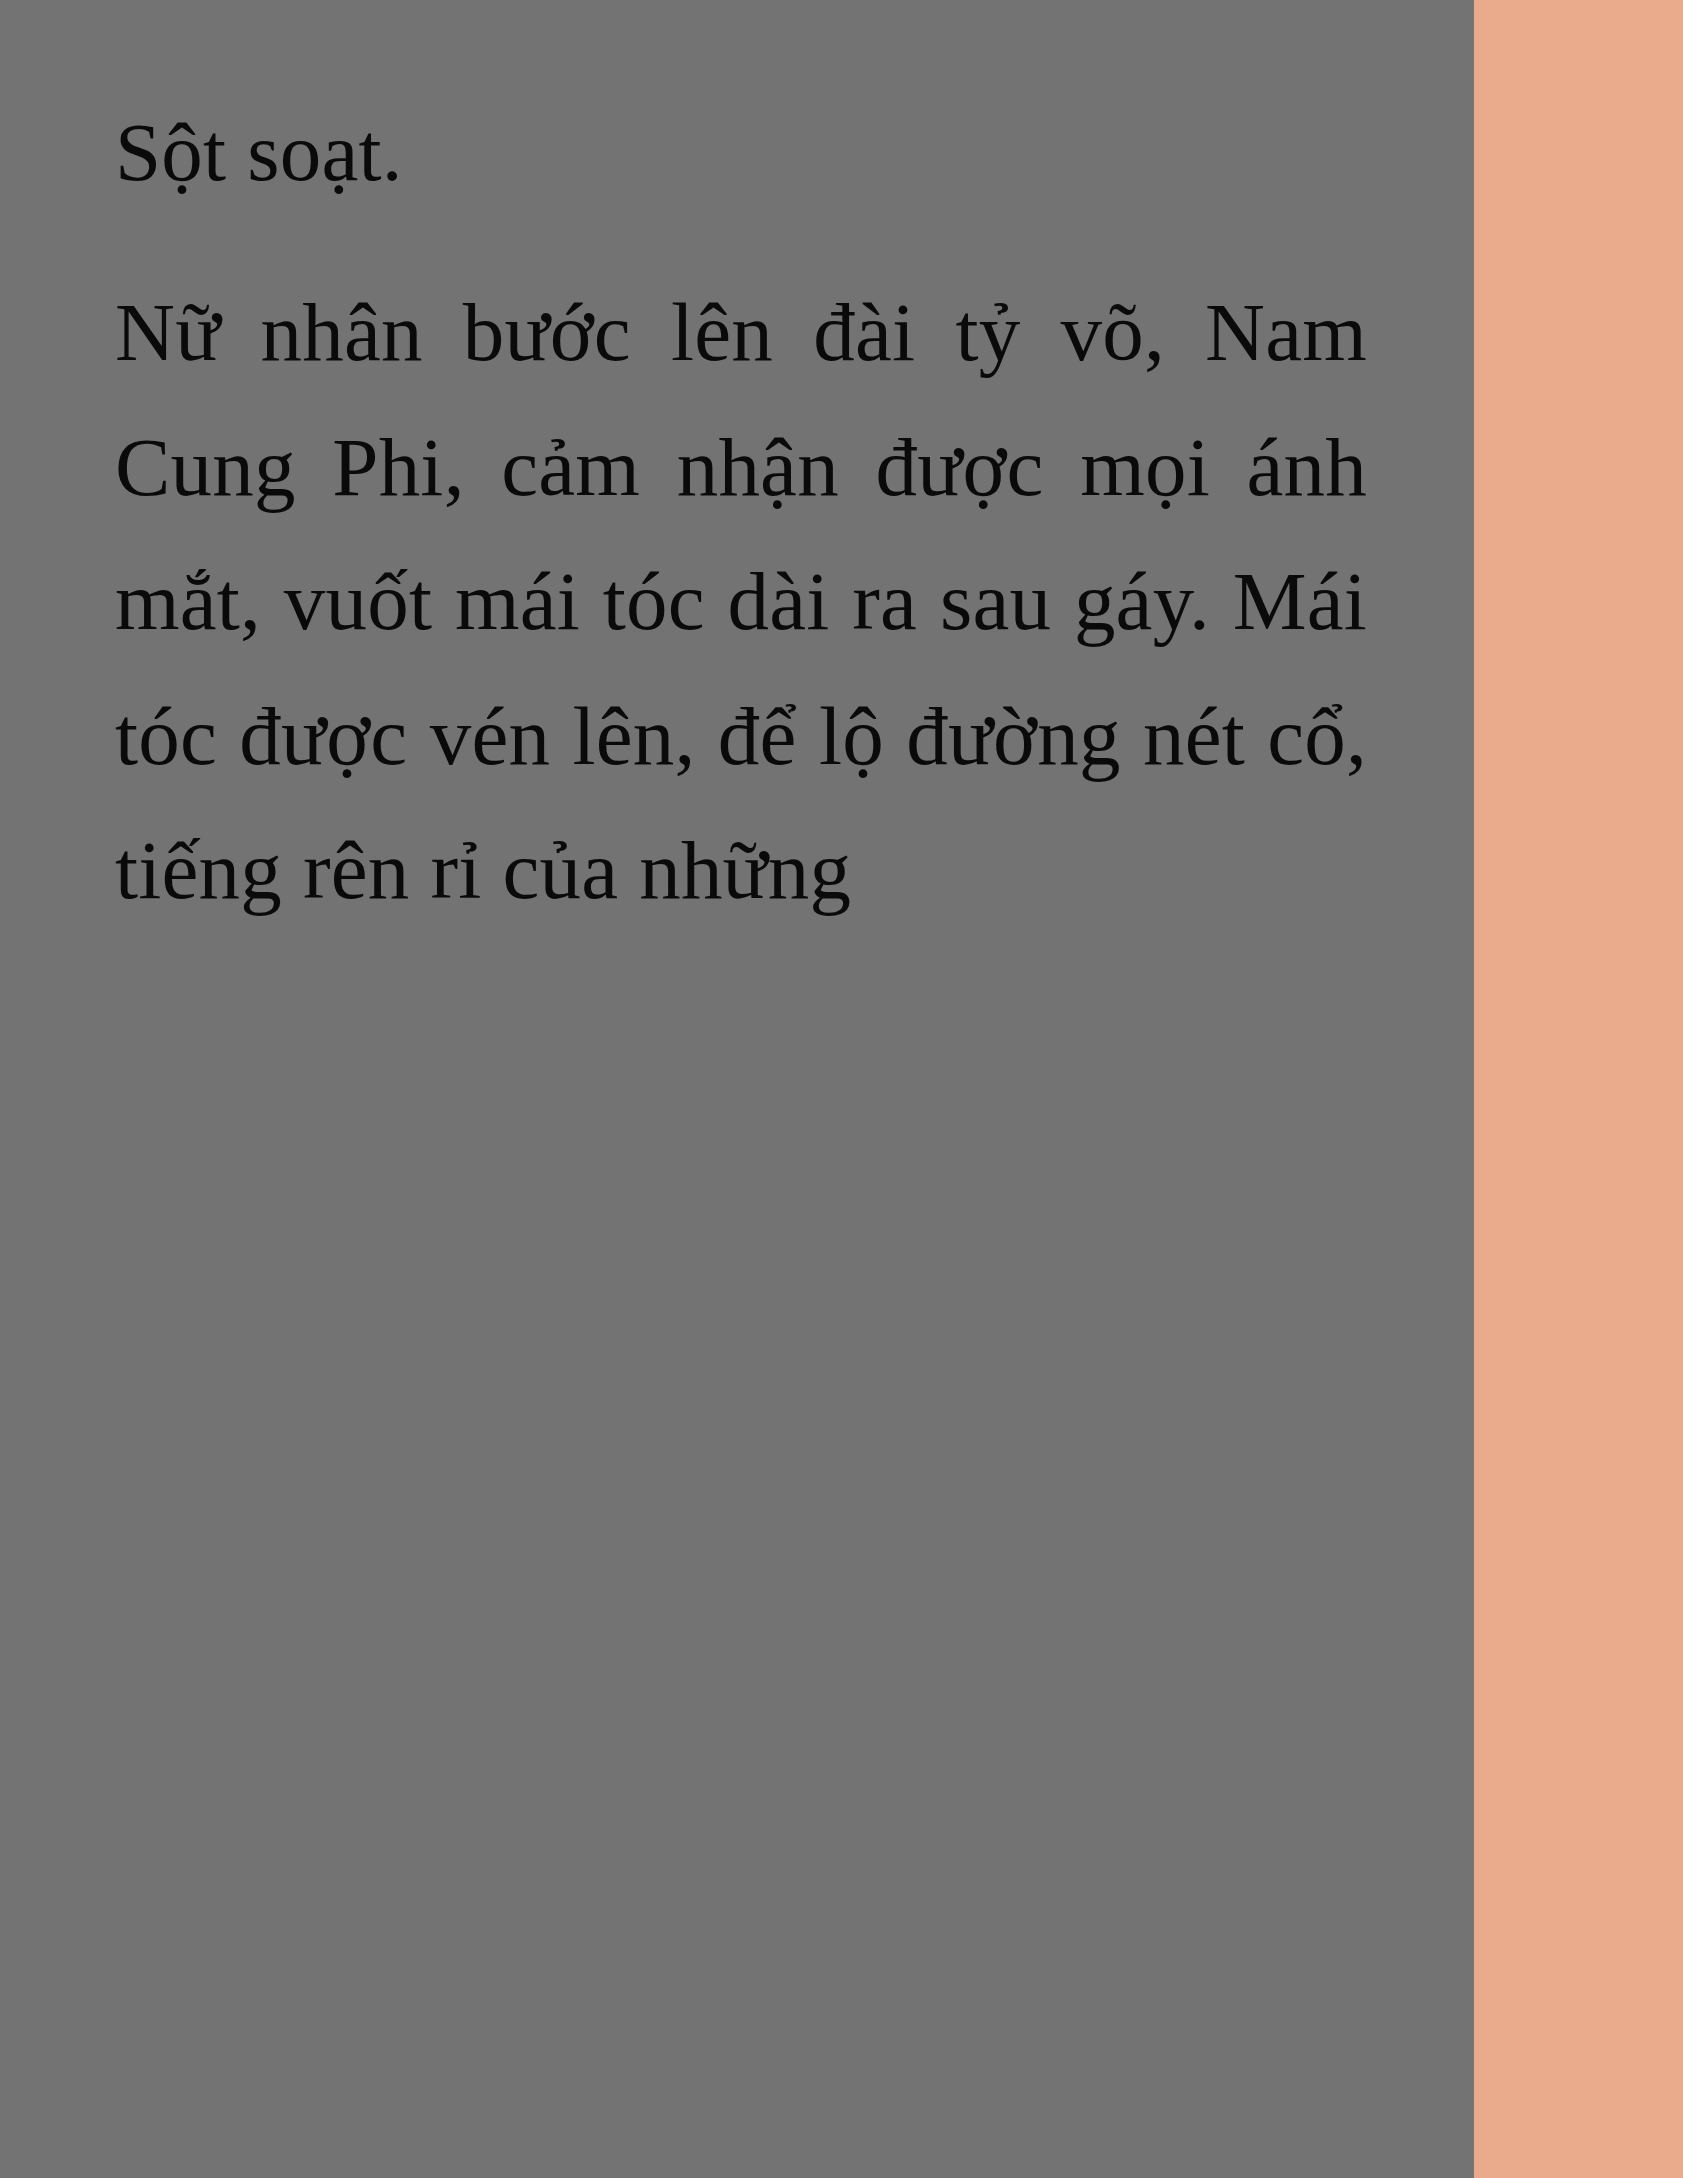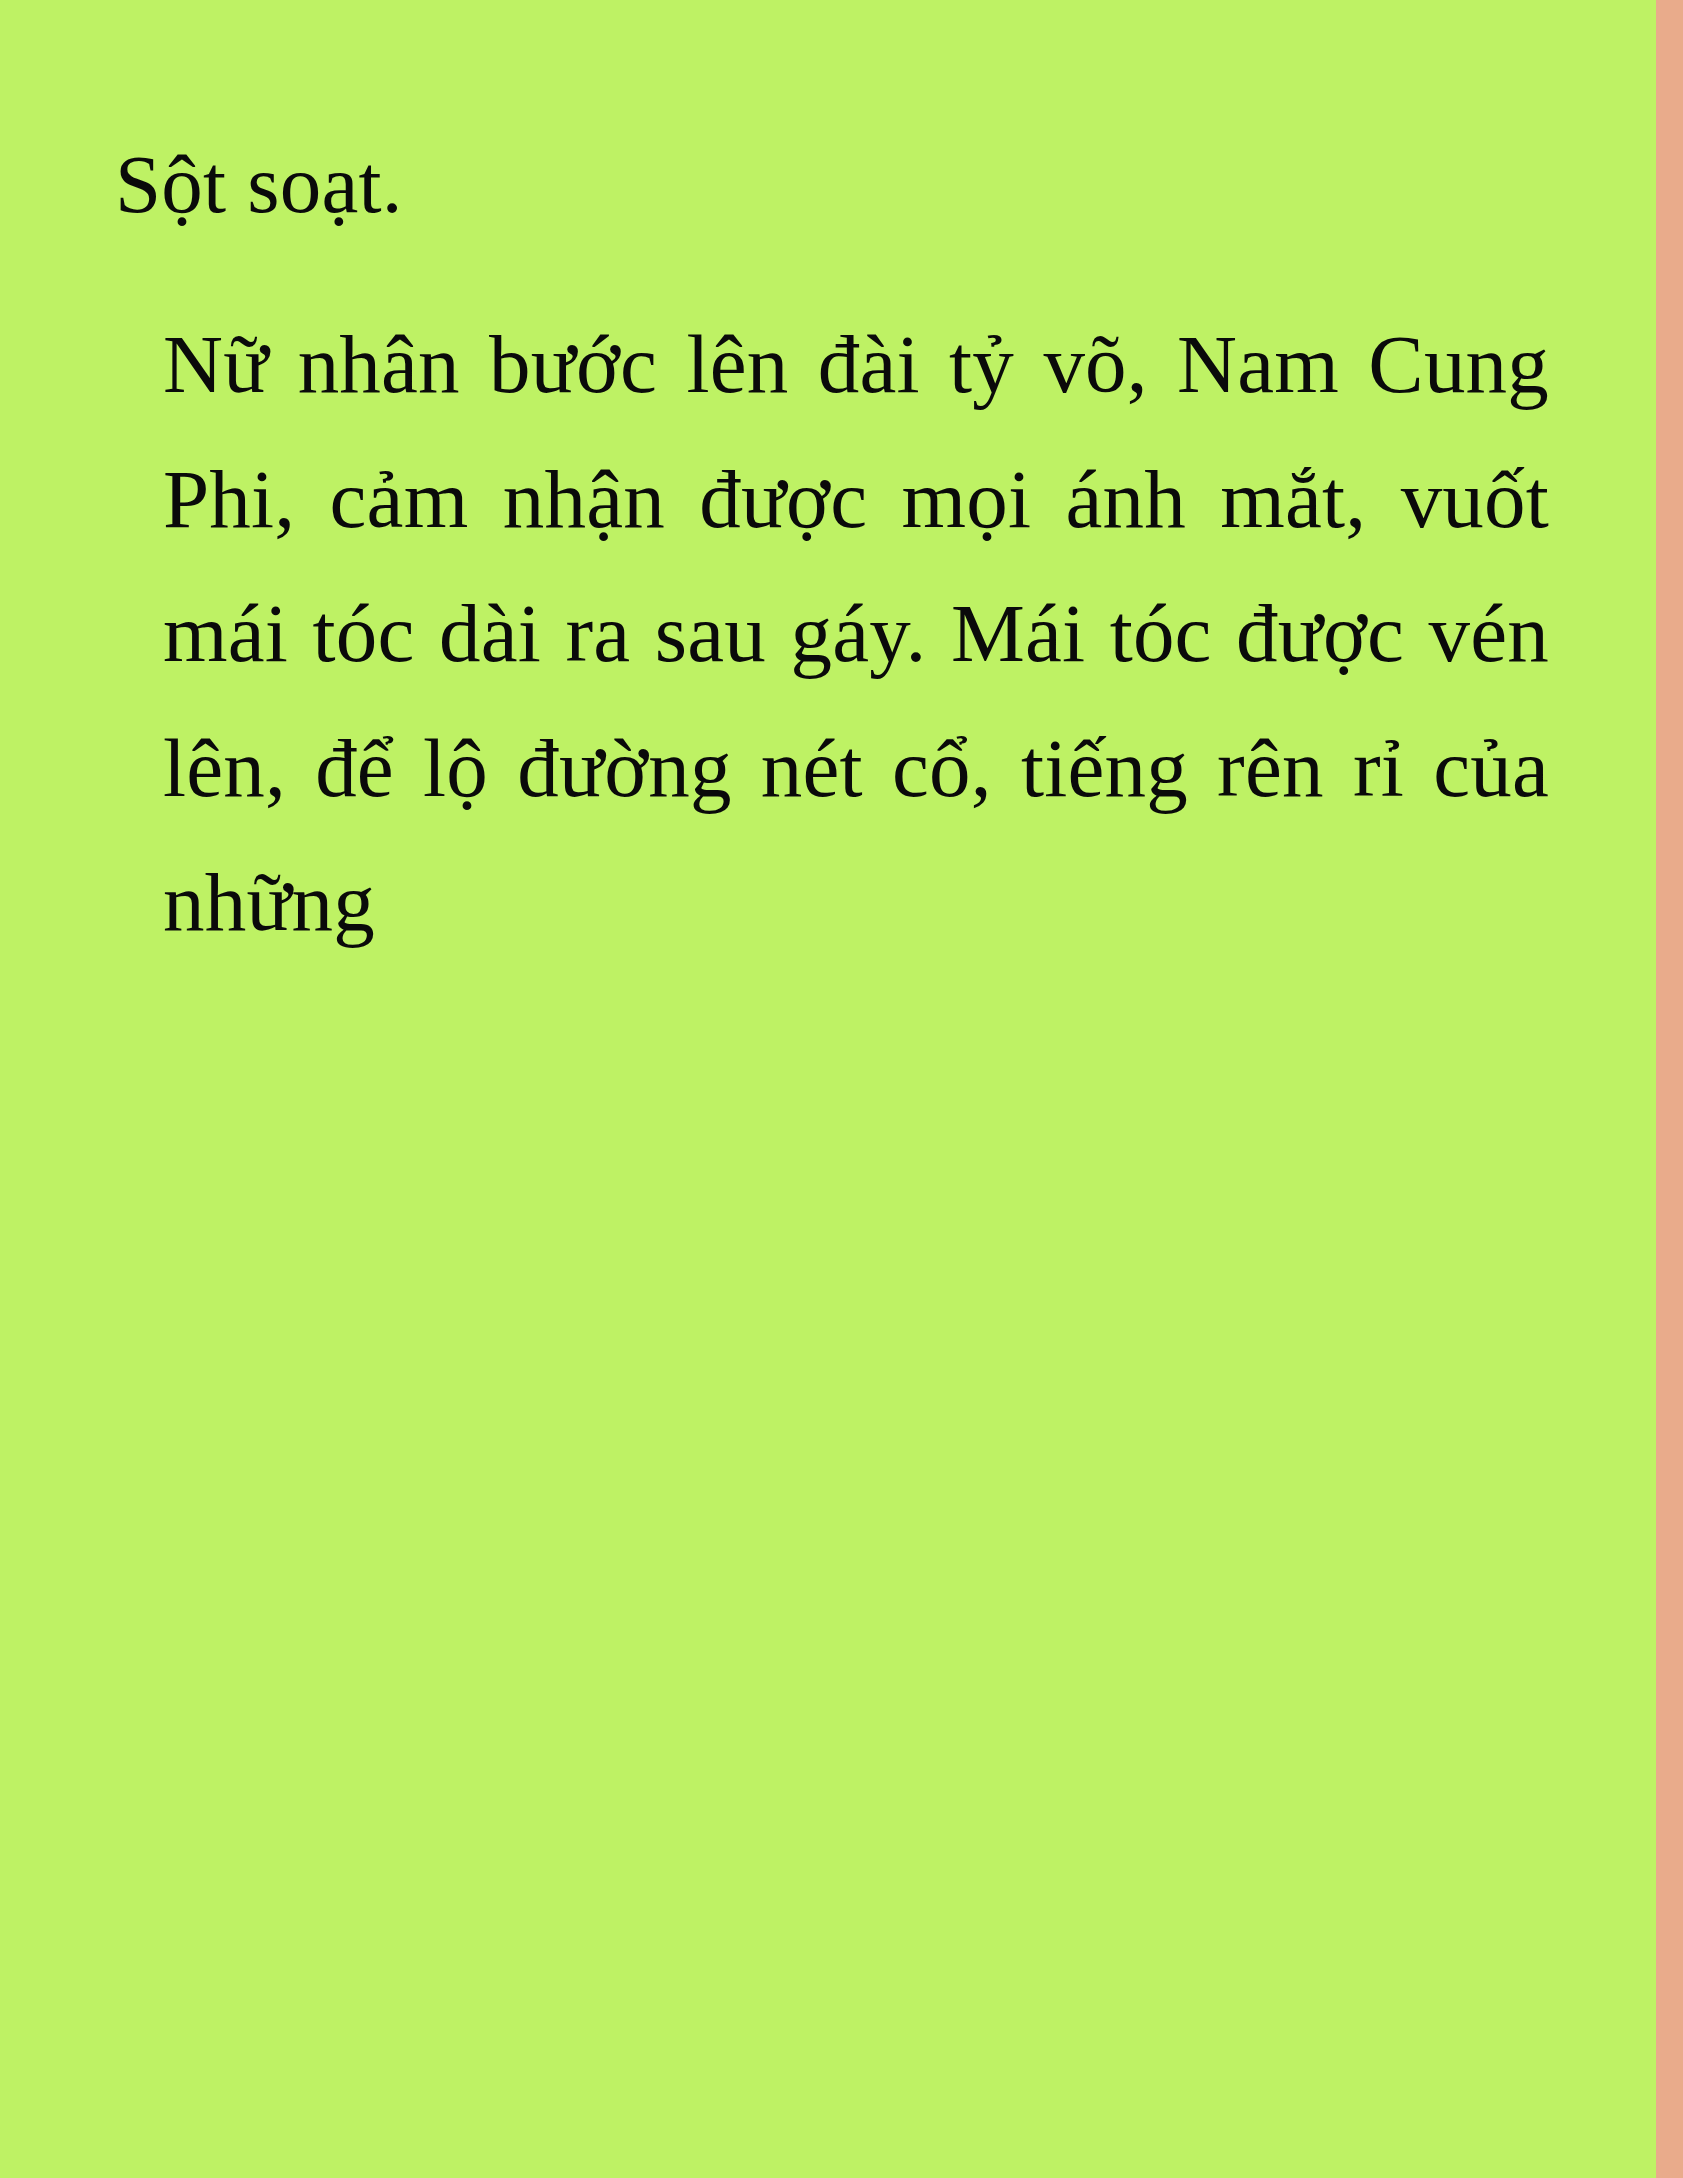--- a/index.html
+++ b/index.html
@@ -8,39 +8,38 @@
   }
   body {
     width: 1683px;
     height: 2178px;
     background: #e9ab8b;
     font-family: "Liberation Serif", "DejaVu Serif", serif;
     overflow: hidden;
   }
   .page {
     box-sizing: border-box;
-    width: 1656px;
+    width: 1474px;
     height: 2178px;
-    padding: 117px 107px 0 115px;
-    background: #bef264;
+    padding: 85px 107px 0 115px;
+    background: #737373;
   }
   .reader-body {
     color: #0a0a0a;
     font-size: 83px;
     line-height: 1.62;
     text-align: justify;
     text-justify: inter-word;
     letter-spacing: 0.2px;
   }
   .para {
     margin: 0 0 46px 0;
   }
   .para:last-child {
     margin-bottom: 0;
-    margin-left: 48px;
   }
   .para-short {
     text-align: left;
   }
 </style>
 </head>
 <body>
 
 <div class="page">
   <div class="reader-body">

